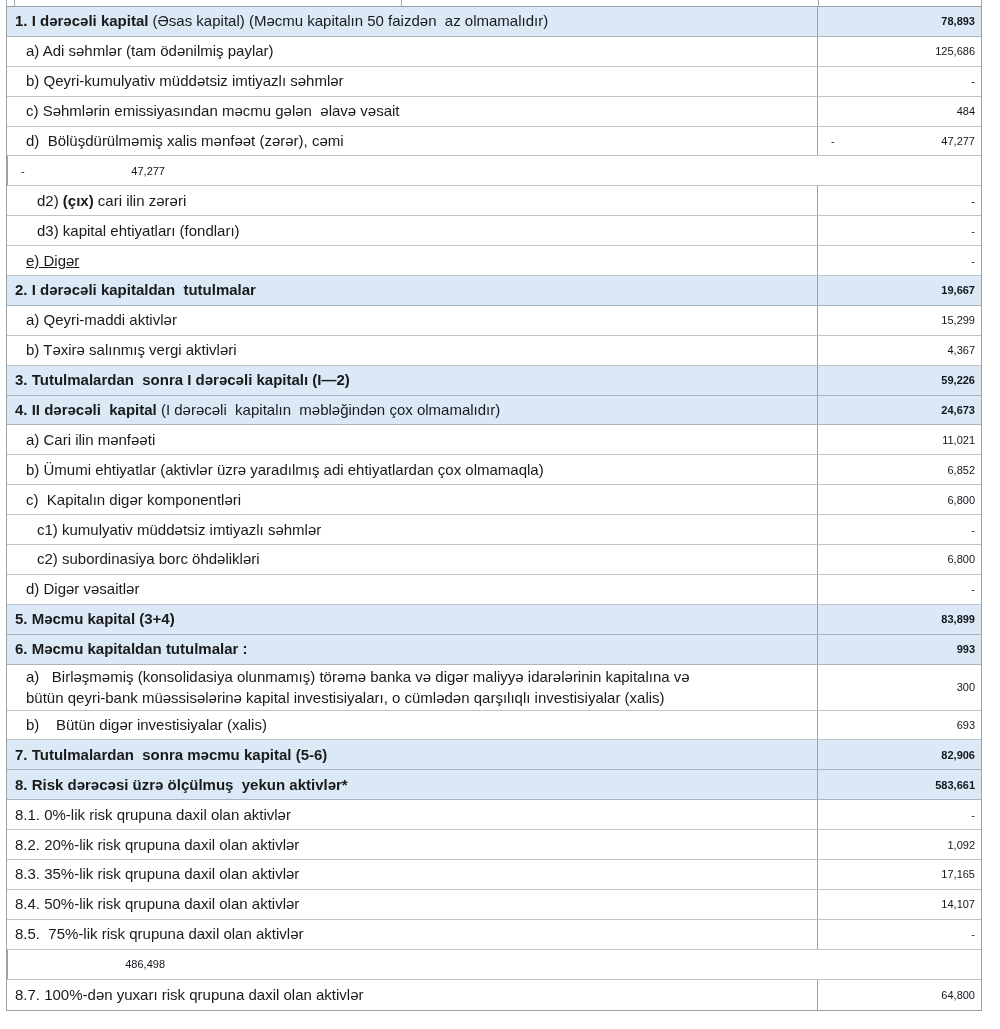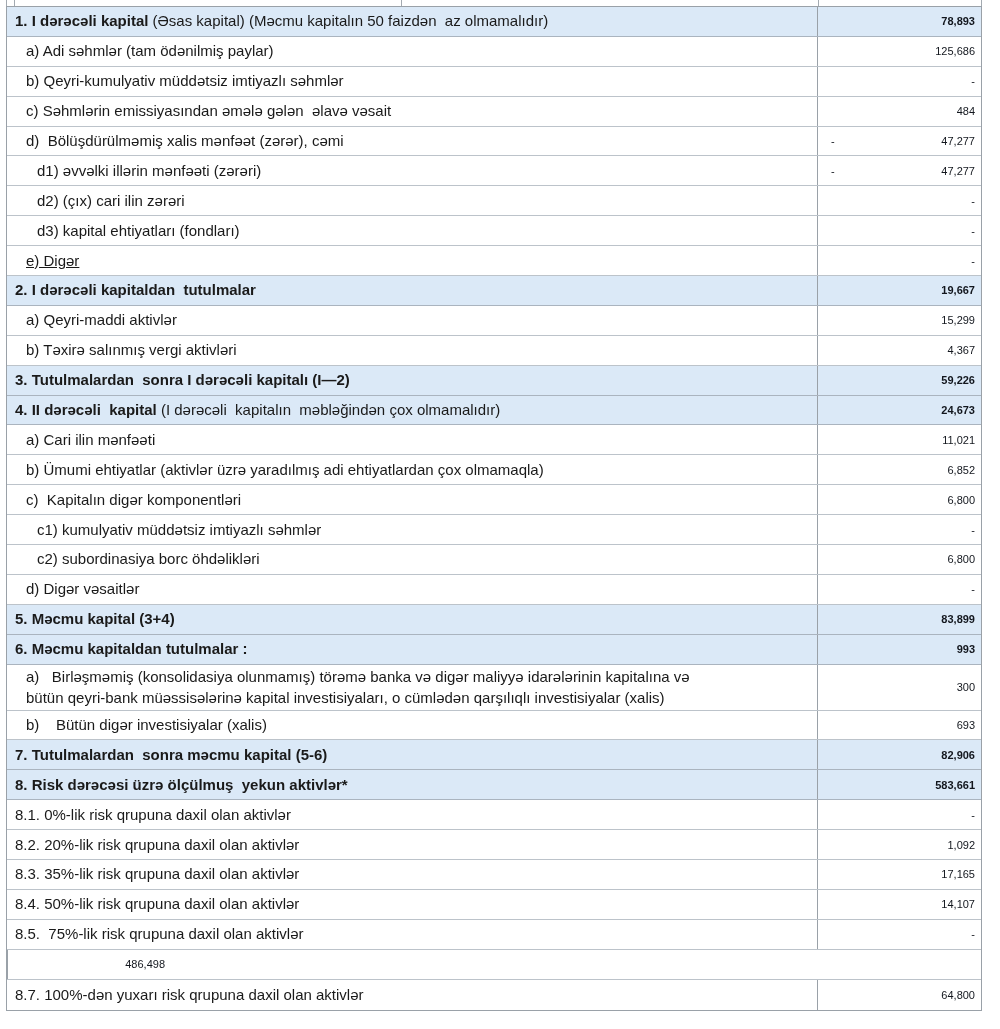--- a/index.html
+++ b/index.html
@@ -55,39 +55,38 @@
       </div>
       <div class="row">
         <div class="lbl i1"><span><span style="font-weight: normal;">a) Adi səhmlər (tam ödənilmiş paylar)</span></span></div>
         <div class="val">125,686</div>
       </div>
       <div class="row">
         <div class="lbl i1"><span><span style="font-weight: normal;">b) Qeyri-kumulyativ müddətsiz imtiyazlı səhmlər</span></span></div>
         <div class="val">-</div>
       </div>
       <div class="row">
-        <div class="lbl i1"><span><span style="font-weight: normal;">c) Səhmlərin emissiyasından əmələ gələn  əlavə vəsait</span></span></div>
+        <div class="lbl i1"><span><span style="font-weight: normal;">c) Səhmlərin emissiyasından məcmu gələn  əlavə vəsait</span></span></div>
         <div class="val">484</div>
       </div>
       <div class="row">
         <div class="lbl i1"><span><span style="font-weight: normal;">d)  Bölüşdürülməmiş xalis mənfəət (zərər), cəmi</span></span></div>
         <div class="val neg">
           <span>-</span>
           <span>47,277</span>
         </div>
       </div>
       <div class="row">
-        <div class="lbl i2"><span><span style="font-weight: normal;">d1) əvvəlki illərin mənfəəti (zərəri)</span></span></div>
         <div class="val neg">
           <span>-</span>
           <span>47,277</span>
         </div>
       </div>
       <div class="row">
-        <div class="lbl i2"><span><span style="font-weight: normal;">d2) </span><span style="font-weight: normal;">(çıx)</span><span style="font-weight: normal;"> cari ilin zərəri</span></span></div>
+        <div class="lbl i2"><span><span style="font-weight: normal;">d2) </span><span style="font-weight: bold;">(çıx)</span><span style="font-weight: normal;"> cari ilin zərəri</span></span></div>
         <div class="val">-</div>
       </div>
       <div class="row">
         <div class="lbl i2"><span><span style="font-weight: normal;">d3) kapital ehtiyatları (fondları)</span></span></div>
         <div class="val">-</div>
       </div>
       <div class="row">
         <div class="lbl i1"><span><span style="font-weight: normal; text-decoration: underline;">e) Digər</span></span></div>
         <div class="val">-</div>
       </div>

